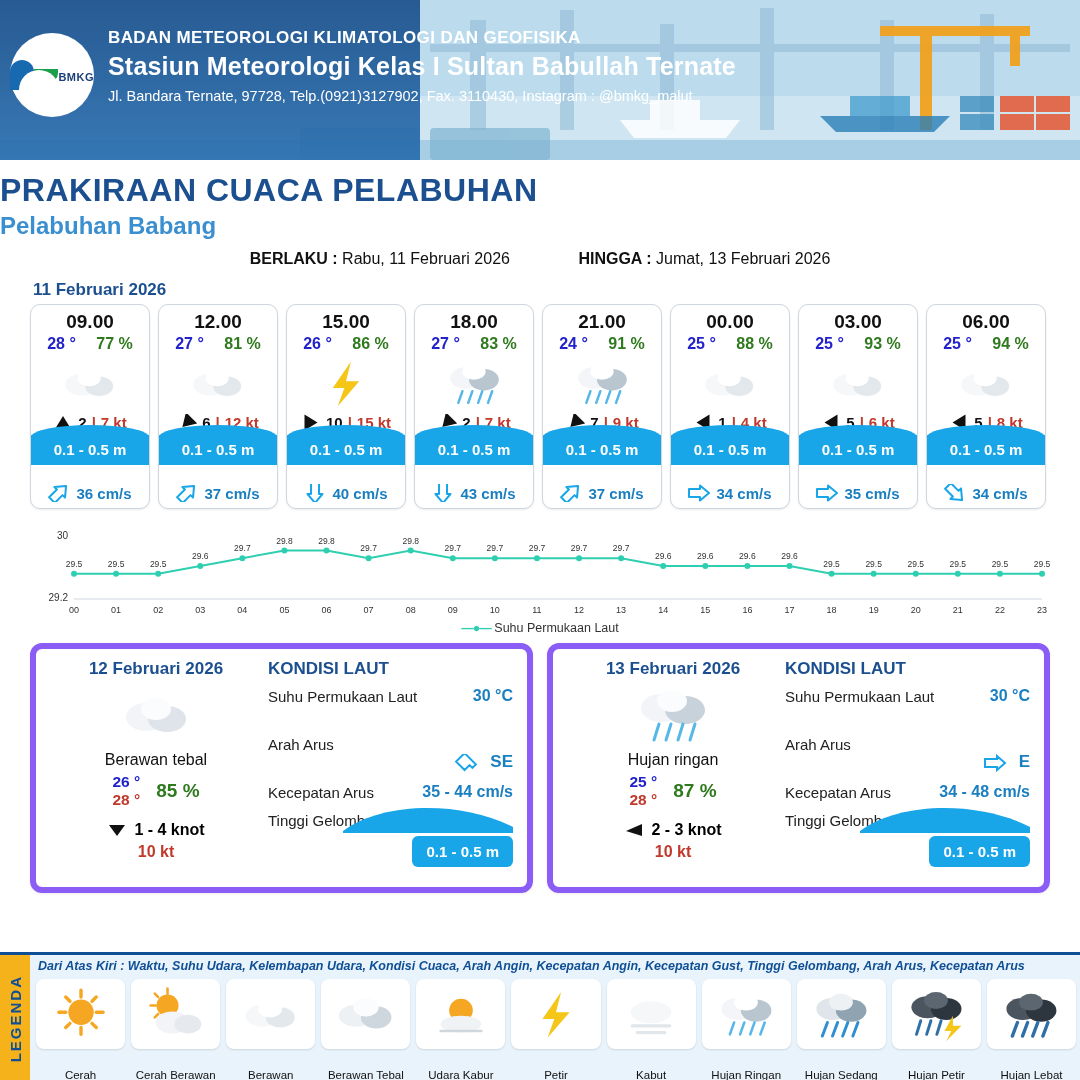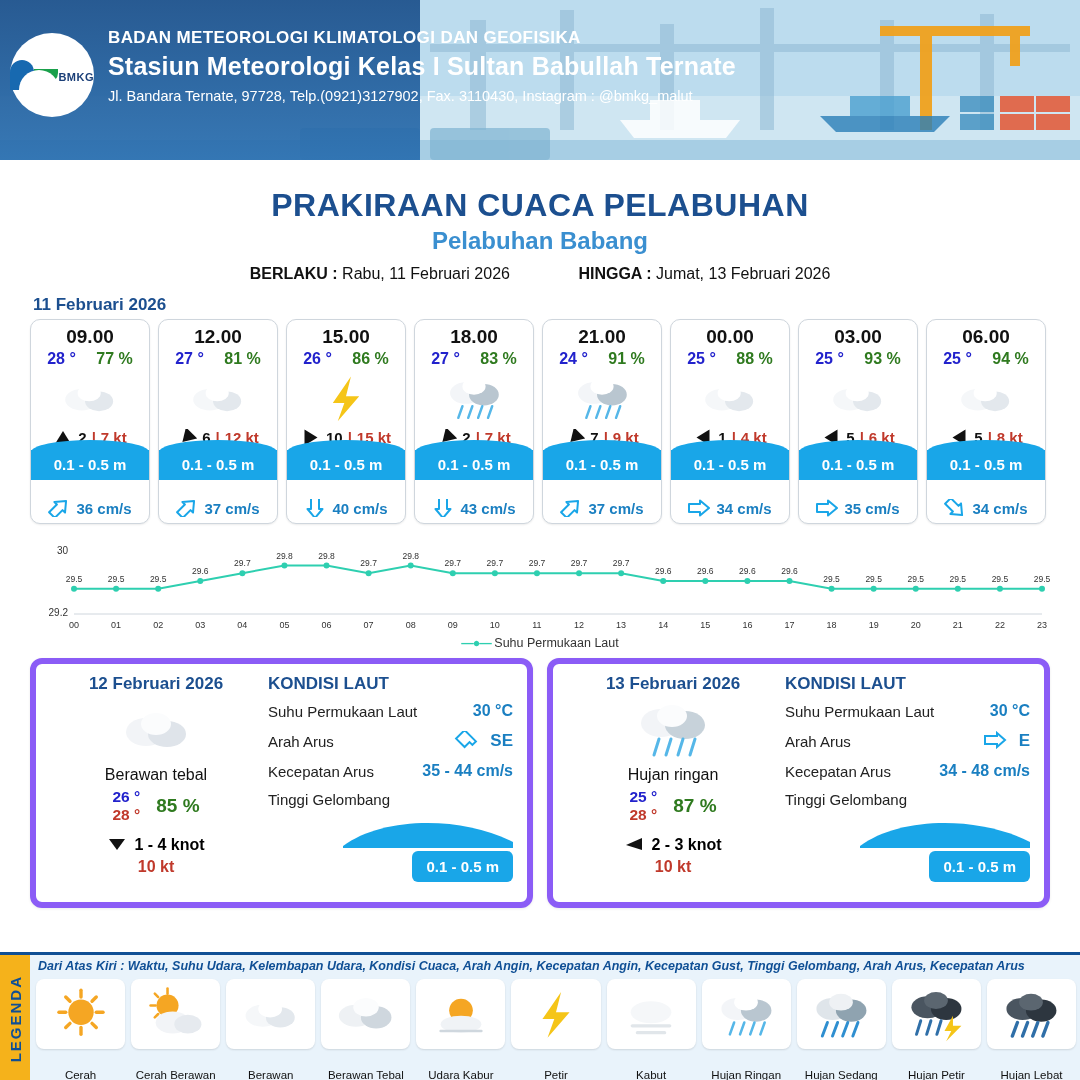--- a/index.html
+++ b/index.html
@@ -34,21 +34,21 @@
     background:#ffffff; border-radius:50%;
     display:flex; flex-direction:row; align-items:center; justify-content:center;
   }
   .logo .lg-arc { width:58px; height:30px; background:#1769b0;
      border-radius:29px 29px 0 0; position:relative; }
   .logo .lg-arc:after{content:"";position:absolute;left:9px;top:10px;width:40px;height:20px;background:#fff;border-radius:20px 20px 0 0;}
   .logo .lg-wave { width:58px; height:14px; background:#1aa04b; border-radius:0 0 10px 10px; margin-top:2px;}
   .logo .lg-txt { font-size:11px; font-weight:bold; color:#1b3f78; margin-top:3px; letter-spacing:.5px;}
 
   
-  .title-wrap { text-align:center; margin-top:27px; }
+  .title-wrap { text-align:left; margin-top:12px; }
   .title-main { font-size:32px; font-weight:bold; color:#1c4f8f; letter-spacing:.5px; }
   .title-sub { font-size:24px; font-weight:bold; color:#3a8fd0; margin-top:3px; }
   .valid-row { margin-top:10px; text-align:center; font-size:16px; color:#111; }
   .valid-row .lbl { font-weight:bold; }
   .valid-row .grp { display:inline-block; margin:0 32px; }
 
   
   .date-label { margin:12px 0 4px 33px; font-size:17px; font-weight:bold; color:#1c4f8f; }
   .cards { display:flex; gap:8px; padding:0 30px; }
   .card {
@@ -90,27 +90,27 @@
   }
   .p-left { width:212px; text-align:center; }
   .p-date { font-size:17px; font-weight:bold; color:#1c4f8f; }
   .p-icon { height:66px; display:flex; align-items:center; justify-content:center; margin-top:4px;}
   .p-cond { font-size:16px; color:#111; margin-top:2px; }
   .p-tt { display:flex; justify-content:center; gap:16px; margin-top:4px; align-items:center;}
   .p-temps { text-align:left; }
   .p-tmin { color:#2222cc; font-size:15.5px; font-weight:bold; }
   .p-tmax { color:#c0392b; font-size:15.5px; font-weight:bold; }
   .p-hum { color:#2f7a1f; font-size:19px; font-weight:bold; }
-  .p-wind { display:flex; align-items:flex-start; justify-content:center; gap:7px; margin-top:12px; font-size:16px; font-weight:bold;}
+  .p-wind { display:flex; align-items:center; justify-content:center; gap:7px; margin-top:12px; font-size:16px; font-weight:bold;}
   .p-gust { color:#c0392b; font-size:16px; font-weight:bold; margin-top:4px; }
   .p-right { flex:1; padding-left:6px; position:relative; }
   .p-title { font-size:17px; font-weight:bold; color:#1c4f8f; margin-bottom:8px;}
   .p-row { display:flex; justify-content:space-between; align-items:center; margin-bottom:11px; font-size:15px; color:#222;}
   .p-val { color:#1a7fc1; font-weight:bold; font-size:16px; }
-  .p-arus { display:flex; align-items:flex-start; gap:12px; color:#1a7fc1; font-weight:bold; font-size:17px;}
+  .p-arus { display:flex; align-items:flex-end; gap:12px; color:#1a7fc1; font-weight:bold; font-size:17px;margin-top:36px;}
   .p-wave-badge {
     background:#19a6e8; color:#fff; font-weight:bold; font-size:15px;
     border-radius:6px; padding:7px 14px; position:absolute; right:0; bottom:8px;
   }
   .p-wave-curve { position:absolute; right:0; bottom:42px; width:170px; height:26px; }
 
   
   .legend {
     position:absolute; left:0; bottom:0; width:1080px; height:128px;
     background:#e9f3fb; border-top:3px solid #0f4f95;

